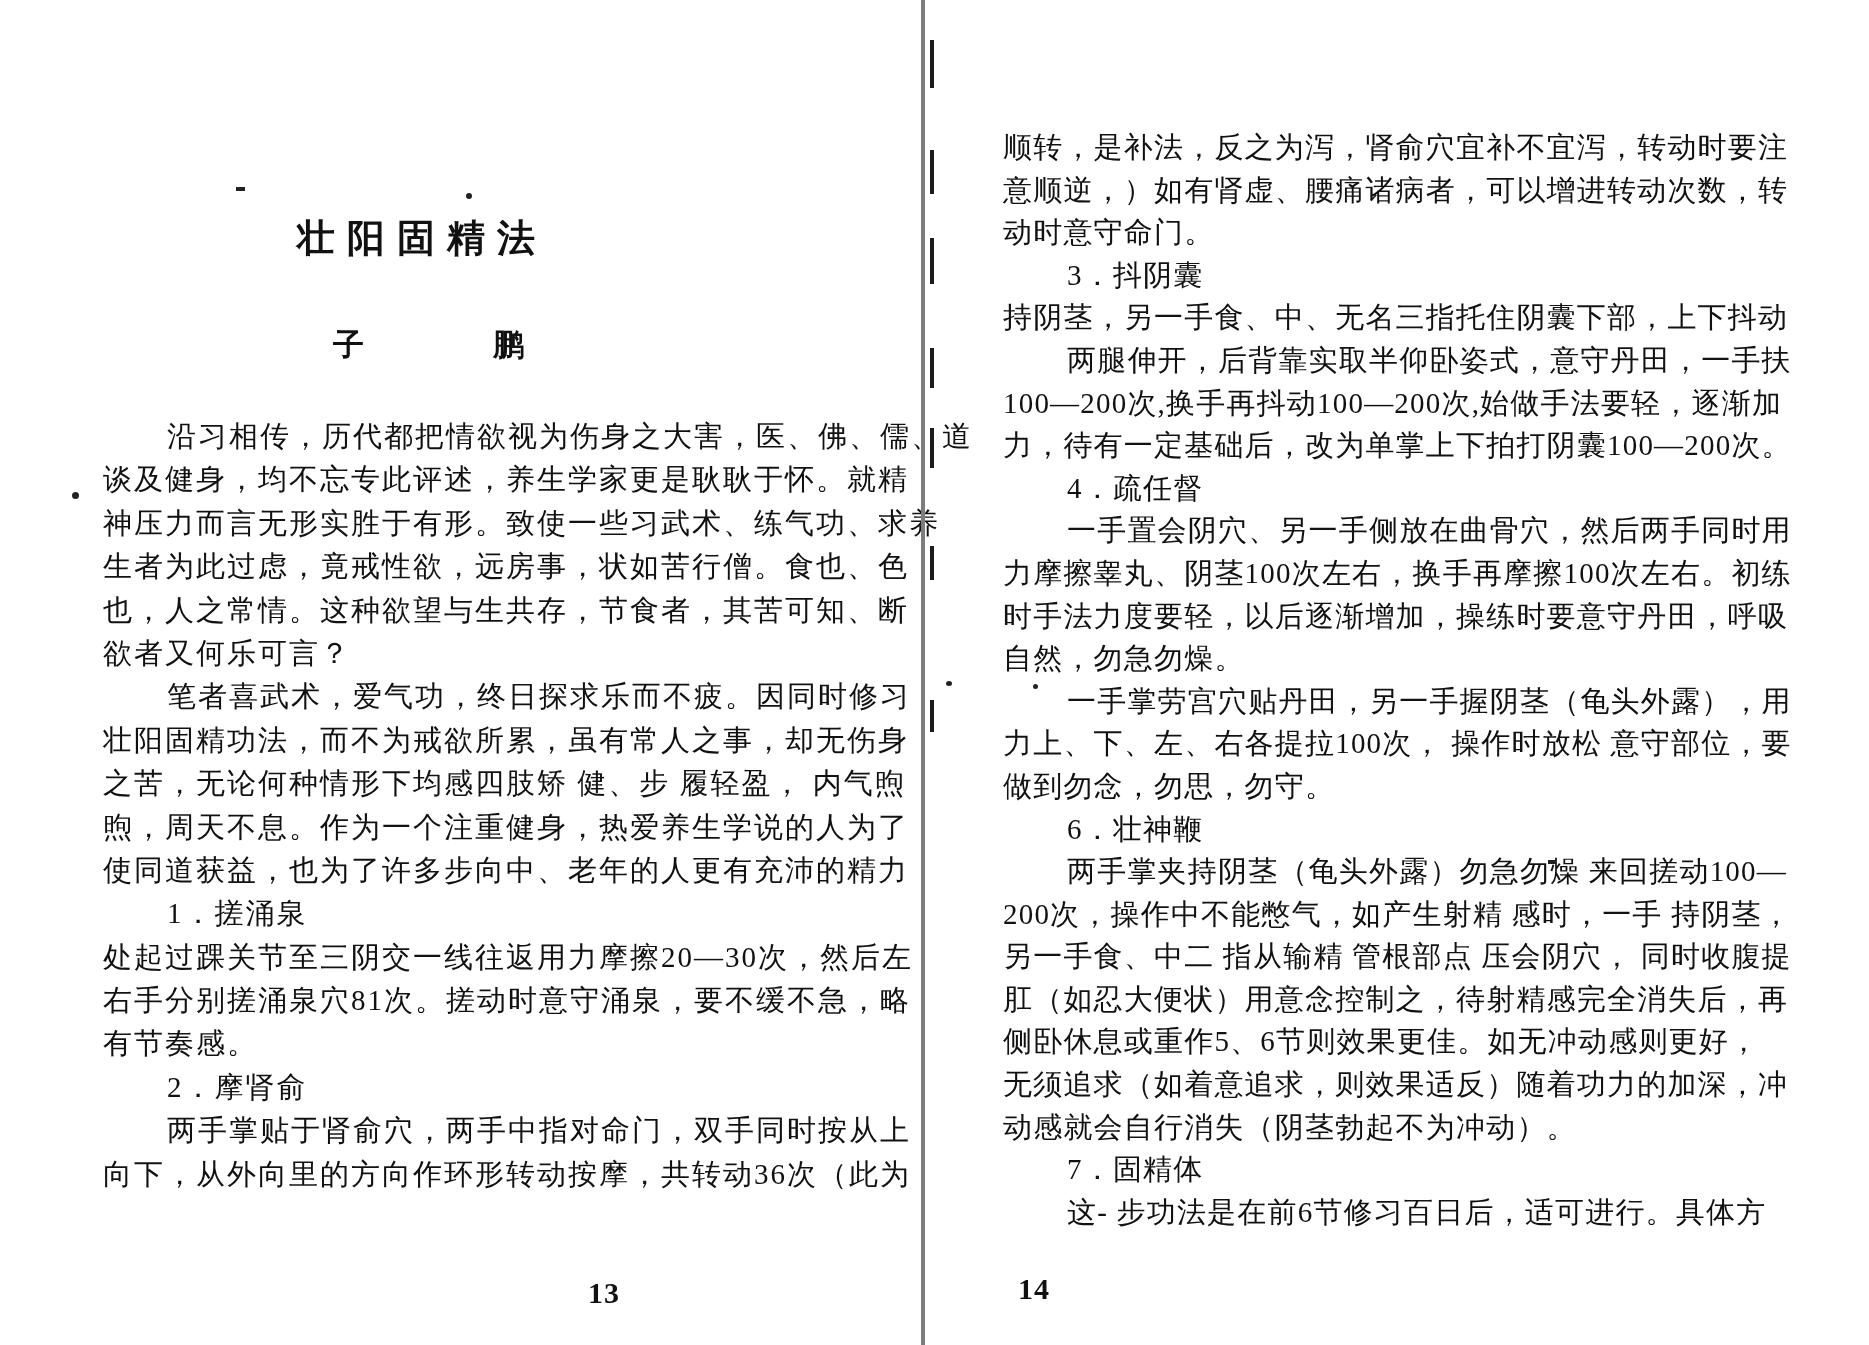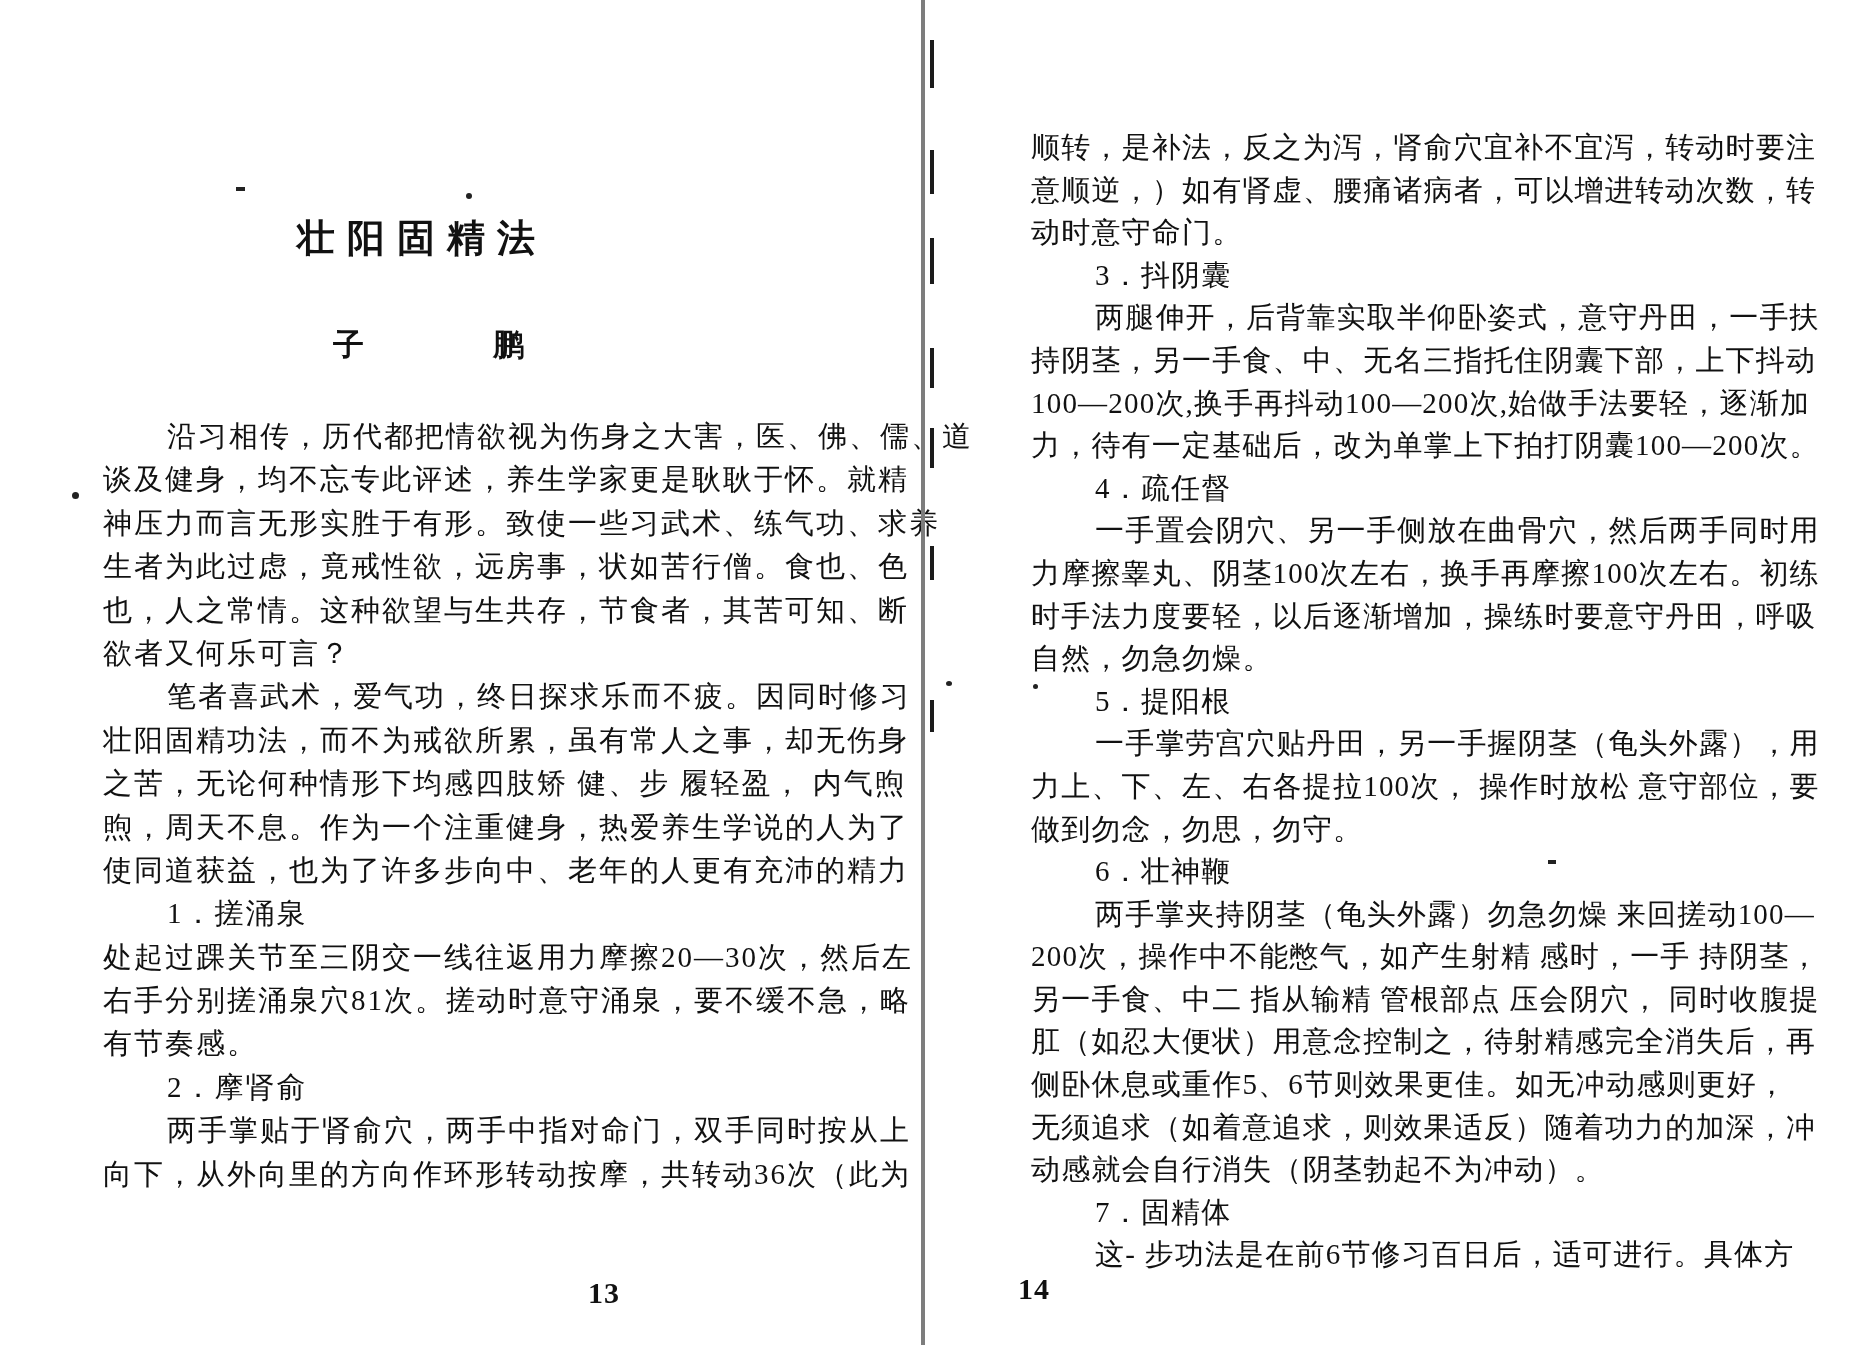--- a/index.html
+++ b/index.html
@@ -23,21 +23,21 @@
     font-size:31px;font-weight:700;white-space:pre;letter-spacing:1px;margin-top:8px;
   }
   .body-left{position:absolute;left:103px;top:415px;width:830px;}
   .body-left .line{height:43.4px;line-height:43.4px;}
   .body-right{position:absolute;left:1003px;top:126px;width:790px;}
   .body-right .line{height:42.6px;line-height:42.6px;}
   .line{
     font-size:29px;white-space:pre;letter-spacing:2px;
     font-weight:500;
   }
-  .body-right .line{letter-spacing:1.2px;margin-left:28px;}
+  .body-right .line{letter-spacing:1.2px;}
   .line.indent{padding-left:64px;}
   .pagenum{
     position:absolute;font-size:30px;font-weight:700;letter-spacing:1px;
   }
   .pagenum-left{left:588px;top:1276px;}
   .pagenum-right{left:1018px;top:1272px;}
   
   .dot{position:absolute;background:#222;border-radius:50%;}
   .dash{position:absolute;background:#222;}
 </style>
@@ -82,30 +82,29 @@
   <div class="tick" style="top:546px;height:34px;"></div>
   <div class="tick" style="top:700px;height:32px;"></div>
 
   <div>
     <div class="body-right">
 
     <div class="line">顺转，是补法，反之为泻，肾俞穴宜补不宜泻，转动时要注</div>
         <div class="line">意顺逆，）如有肾虚、腰痛诸病者，可以增进转动次数，转</div>
         <div class="line">动时意守命门。</div>
         <div class="line indent">3．抖阴囊</div>
+        <div class="line">持阴茎，另一手食、中、无名三指托住阴囊下部，上下抖动</div>
         <div class="line indent">两腿伸开，后背靠实取半仰卧姿式，意守丹田，一手扶</div>
-        <div class="line">持阴茎，另一手食、中、无名三指托住阴囊下部，上下抖动</div>
         <div class="line">100—200次,换手再抖动100—200次,始做手法要轻，逐渐加</div>
         <div class="line">力，待有一定基础后，改为单掌上下拍打阴囊100—200次。</div>
         <div class="line indent">4．疏任督</div>
         <div class="line indent">一手置会阴穴、另一手侧放在曲骨穴，然后两手同时用</div>
         <div class="line">力摩擦睾丸、阴茎100次左右，换手再摩擦100次左右。初练</div>
         <div class="line">时手法力度要轻，以后逐渐增加，操练时要意守丹田，呼吸</div>
         <div class="line">自然，勿急勿燥。</div>
-        <div class="line indent">5．提阳根</div>
         <div class="line indent">一手掌劳宫穴贴丹田，另一手握阴茎（龟头外露），用</div>
         <div class="line">力上、下、左、右各提拉100次， 操作时放松 意守部位，要</div>
         <div class="line">做到勿念，勿思，勿守。</div>
         <div class="line indent">6．壮神鞭</div>
         <div class="line indent">两手掌夹持阴茎（龟头外露）勿急勿燥 来回搓动100—</div>
         <div class="line">200次，操作中不能憋气，如产生射精 感时，一手 持阴茎，</div>
         <div class="line">另一手食、中二 指从输精 管根部点 压会阴穴， 同时收腹提</div>
         <div class="line">肛（如忍大便状）用意念控制之，待射精感完全消失后，再</div>
         <div class="line">侧卧休息或重作5、6节则效果更佳。如无冲动感则更好，</div>
         <div class="line">无须追求（如着意追求，则效果适反）随着功力的加深，冲</div>

